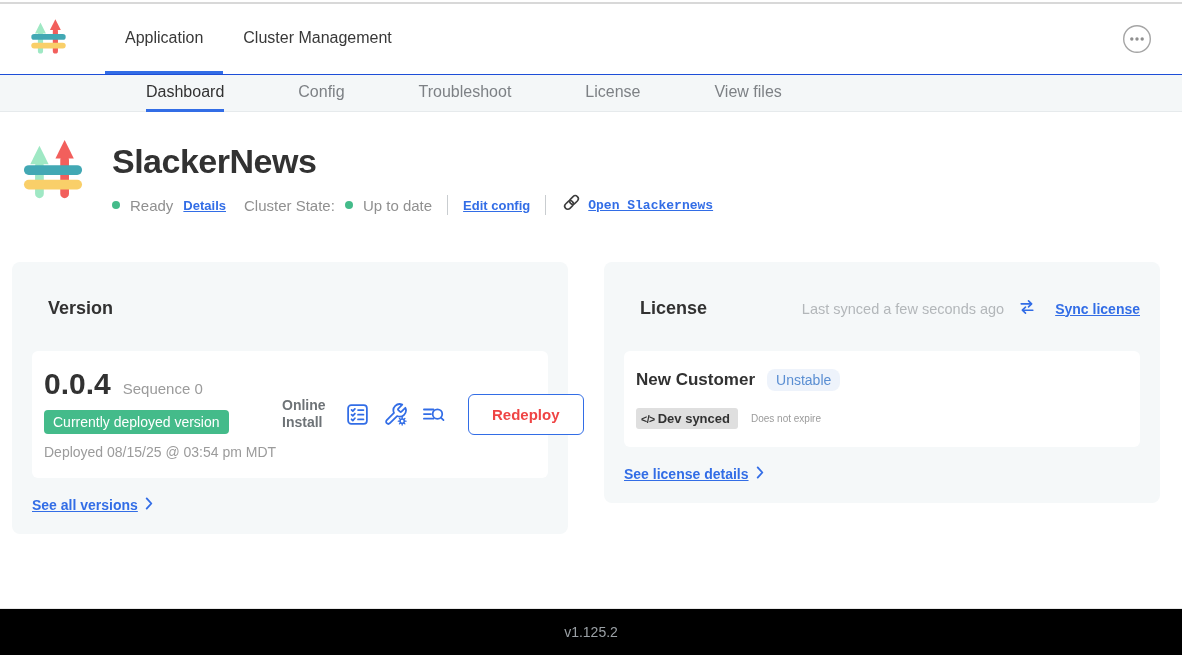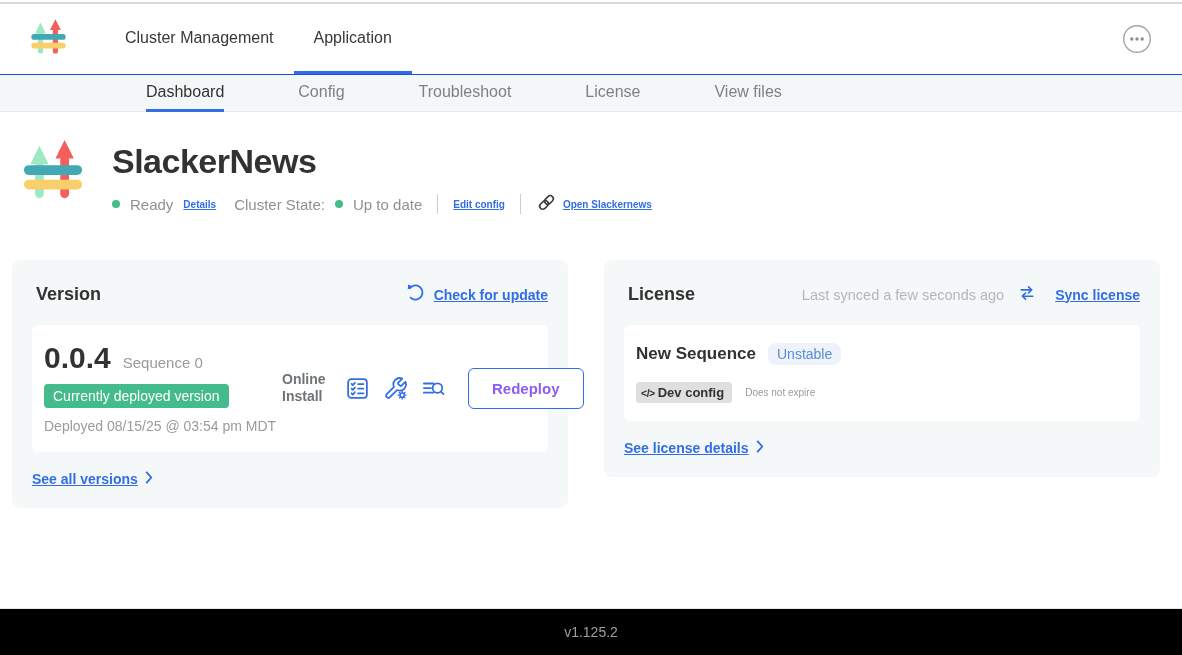--- a/index.html
+++ b/index.html
@@ -35,47 +35,47 @@
   }
   .subnav-tab.active { color:#323232; border-bottom-color:#326de6; }
 
   
   .app-header { display:flex; margin:26px 0 0 22px; }
   .app-header-text { margin-left:28px; padding-top:4px; }
   .page-title { margin:0; font-size:34px; font-weight:bold; letter-spacing:-0.5px; color:#323232; }
   .status-row { display:flex; align-items:center; margin-top:11px; font-size:15px; color:#909090; gap:10px; }
   .dot { width:8px; height:8px; border-radius:50%; background:#44bb8a; display:inline-block; flex:none; }
   .blue-link { color:#326de6; font-weight:bold; text-decoration:underline; font-size:14px; cursor:pointer; }
-  .status-row .blue-link { font-size:10px; }
+  .status-row .blue-link { font-size:13px; }
   .vsep { width:1px; height:20px; background:#c9cdd0; margin:0 5px; }
-  .open-app { display:inline-flex; align-items:center; gap:6px; }
+  .open-app { display:inline-flex; align-items:center; gap:6px;font-family:Liberation Mono, monospace; }
 
   
   .cards { display:flex; gap:36px; margin:44px 0 0 12px; align-items:flex-start; }
   .card { width:556px; background:#f5f8f9; border-radius:8px; padding:20px; }
   .card-head { display:flex; align-items:center; }
-  .card-title { margin:4px; font-size:18px; font-weight:bold; color:#323232; }
+  .card-title { margin:16px; font-size:18px; font-weight:bold; color:#323232; }
   .head-right { margin-left:auto; display:flex; align-items:center; gap:9px; }
   .last-synced { font-size:14.5px; color:#b3b7ba; margin-right:4px; }
 
   .inner { background:#fff; border-radius:6px; margin-top:16px; padding:16px 12px; }
 
   
   .v-inner { display:flex; align-items:center; }
   .v-left { width:238px; flex:none; }
   .v-num-row { display:flex; align-items:baseline; gap:12px; }
   .v-num { font-size:30px; font-weight:bold; color:#323232; }
   .v-seq { font-size:15px; color:#9b9b9b; }
   .badge-green { display:inline-block; margin-top:9px; background:#44bb8a; color:#fff; font-size:14px; padding:4px 9px; border-radius:4px; }
   .v-deployed { margin-top:9px; font-size:14px; color:#9b9b9b; line-height:1.35; width:235px; }
   .v-right { display:flex; align-items:center; gap:13px; }
   .install-type { font-size:14px; color:#6e7377; font-weight:bold; width:50px; line-height:1.25; }
   .icon-btn { background:none; border:none; padding:0; cursor:pointer; line-height:0; }
   .btn-outline {
-    margin-left:9px; background:#fff; border:1px solid #326de6; color:#8b5cf6;
+    margin-left:9px; background:#fff; border:1px solid #326de6; color:#ef4444;
     font-weight:bold; font-size:15px; padding:11px 23px; border-radius:6px; cursor:pointer;
     font-family:inherit;
   }
   .card-footer-link { margin-top:18px; display:flex; align-items:center; gap:7px; }
 
   
   .lic-row1 { display:flex; align-items:center; gap:12px; padding-top:2px; }
   .cust-name { font-size:17px; font-weight:bold; color:#323232; }
   .badge-channel { background:#eef3fb; color:#5a8ed2; font-size:14px; padding:3px 9px; border-radius:8px; }
   .lic-row2 { display:flex; align-items:center; gap:13px; margin-top:17px; padding-bottom:2px; }
@@ -101,22 +101,22 @@
     <svg width="37" height="39" viewBox="0 0 64 68">
       <rect x="13.5" y="24" width="9" height="38" rx="4.5" fill="#9fe8c4"></rect>
       <polygon points="18,8 8.5,27 27.5,27" fill="#9fe8c4"></polygon>
       <rect x="39.5" y="18" width="9" height="44" rx="4.5" fill="#f25f5c"></rect>
       <polygon points="44,2 34.5,21 53.5,21" fill="#f25f5c"></polygon>
       <rect x="2" y="28" width="60" height="10" rx="5" fill="#42a8b4"></rect>
       <rect x="2" y="43" width="60" height="10" rx="5" fill="#f9cf69"></rect>
     </svg>
   </span>
   <nav class="primary-nav">
+    <a class="primary-tab active">Application</a>
     <a class="primary-tab">Cluster Management</a>
-    <a class="primary-tab active">Application</a>
   </nav>
   <button class="more-btn">
     <span>
       <svg width="30" height="30" viewBox="0 0 30 30" fill="none">
         <circle cx="15" cy="15" r="13.3" stroke="#a5a5a5" stroke-width="1.4"></circle>
         <circle cx="9.8" cy="15" r="1.7" fill="#8f8f8f"></circle>
         <circle cx="15" cy="15" r="1.7" fill="#8f8f8f"></circle>
         <circle cx="20.2" cy="15" r="1.7" fill="#8f8f8f"></circle>
       </svg>
     </span>
@@ -168,31 +168,20 @@
         </a>
       </div>
     </div>
   </section>
 
   <section class="cards">
 
     <div class="card">
       <div class="card-head">
         <h2 class="card-title">Version</h2>
-        <div class="head-right">
-          <a style="display:inline-flex;align-items:center;gap:8px;">
-            <span>
-              <svg width="21" height="21" viewBox="0 0 24 24" fill="none">
-                <circle cx="12" cy="12" r="8" stroke="#326de6" stroke-width="2" stroke-dasharray="40 10.3" transform="rotate(-148 12 12)"></circle>
-                <path d="M3.2 8.6 L3.5 2.8 L9.2 5.2 Z" fill="#326de6"></path>
-              </svg>
-            </span>
-            <span class="blue-link">Check for update</span>
-          </a>
-        </div>
       </div>
 
       <div class="inner v-inner">
         <div class="v-left">
           <div class="v-num-row">
             <span class="v-num">0.0.4</span>
             <span class="v-seq">Sequence 0</span>
           </div>
           <span class="badge-green">Currently deployed version</span>
           <div class="v-deployed">Deployed 08/15/25 @ 03:54 pm MDT</div>
@@ -260,27 +249,27 @@
                   <path d="M10.2 12.2 L6.4 15.8 L10.2 19.4"></path>
               </svg>
             </span>
             <span class="blue-link">Sync license</span>
           </a>
         </div>
       </div>
 
       <div class="inner">
         <div class="lic-row1">
-          <span class="cust-name">New Sequence</span>
+          <span class="cust-name">New Customer</span>
           <span class="badge-channel">Unstable</span>
         </div>
         <div class="lic-row2">
           <span class="badge-dev">
             <span class="dev-glyph">&lt;/&gt;</span>
-            <span>Dev config</span>
+            <span>Dev synced</span>
           </span>
           <span class="expiry">Does not expire</span>
         </div>
       </div>
 
       <div class="card-footer-link">
         <a class="blue-link">See license details</a>
         <span>
           <svg width="8" height="13" viewBox="0 0 8 14" fill="none" stroke="#326de6" stroke-width="2" stroke-linecap="round" stroke-linejoin="round">
               <path d="M1.5 1.5 L6.5 7 L1.5 12.5"></path>

